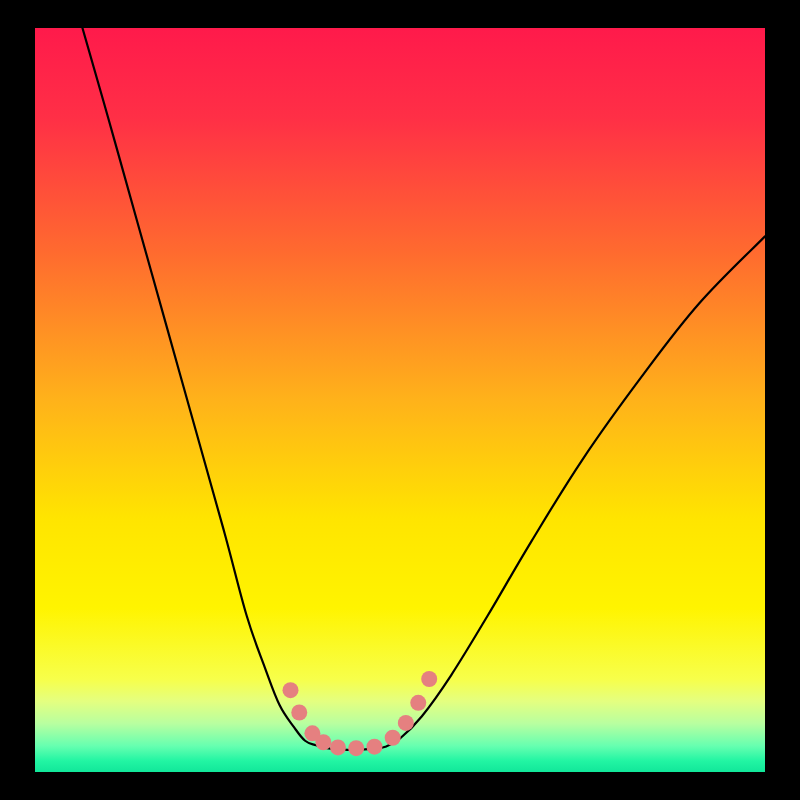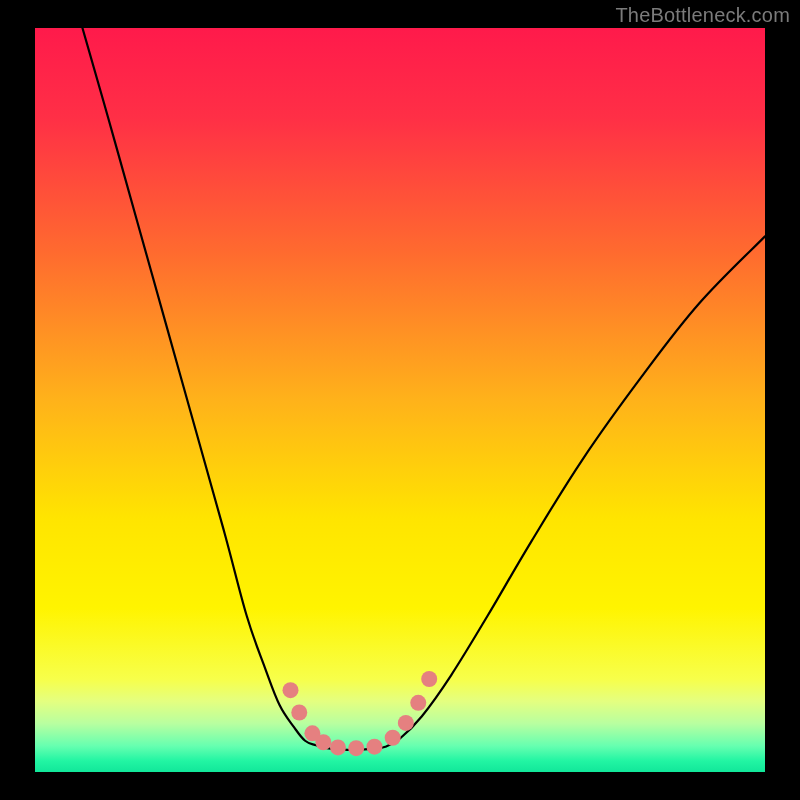--- a/index.html
+++ b/index.html
@@ -30,21 +30,20 @@
   svg {
     position: absolute;
     left: 0;
     top: 0;
   }
 </style>
 </head>
 <body>
 
 <div class="stage">
-  <div class="watermark">TheBottleneck.com</div>
 
   <svg id="plot" width="800" height="800" viewBox="0 0 800 800">
     <defs>
       <linearGradient id="bg-grad" x1="0" y1="0" x2="0" y2="1">
           <stop offset="0.00%" stop-color="#ff1a4b"></stop>
           <stop offset="12.00%" stop-color="#ff2f46"></stop>
           <stop offset="30.00%" stop-color="#ff6a2f"></stop>
           <stop offset="50.00%" stop-color="#ffb21a"></stop>
           <stop offset="66.00%" stop-color="#ffe500"></stop>
           <stop offset="78.00%" stop-color="#fff400"></stop>

